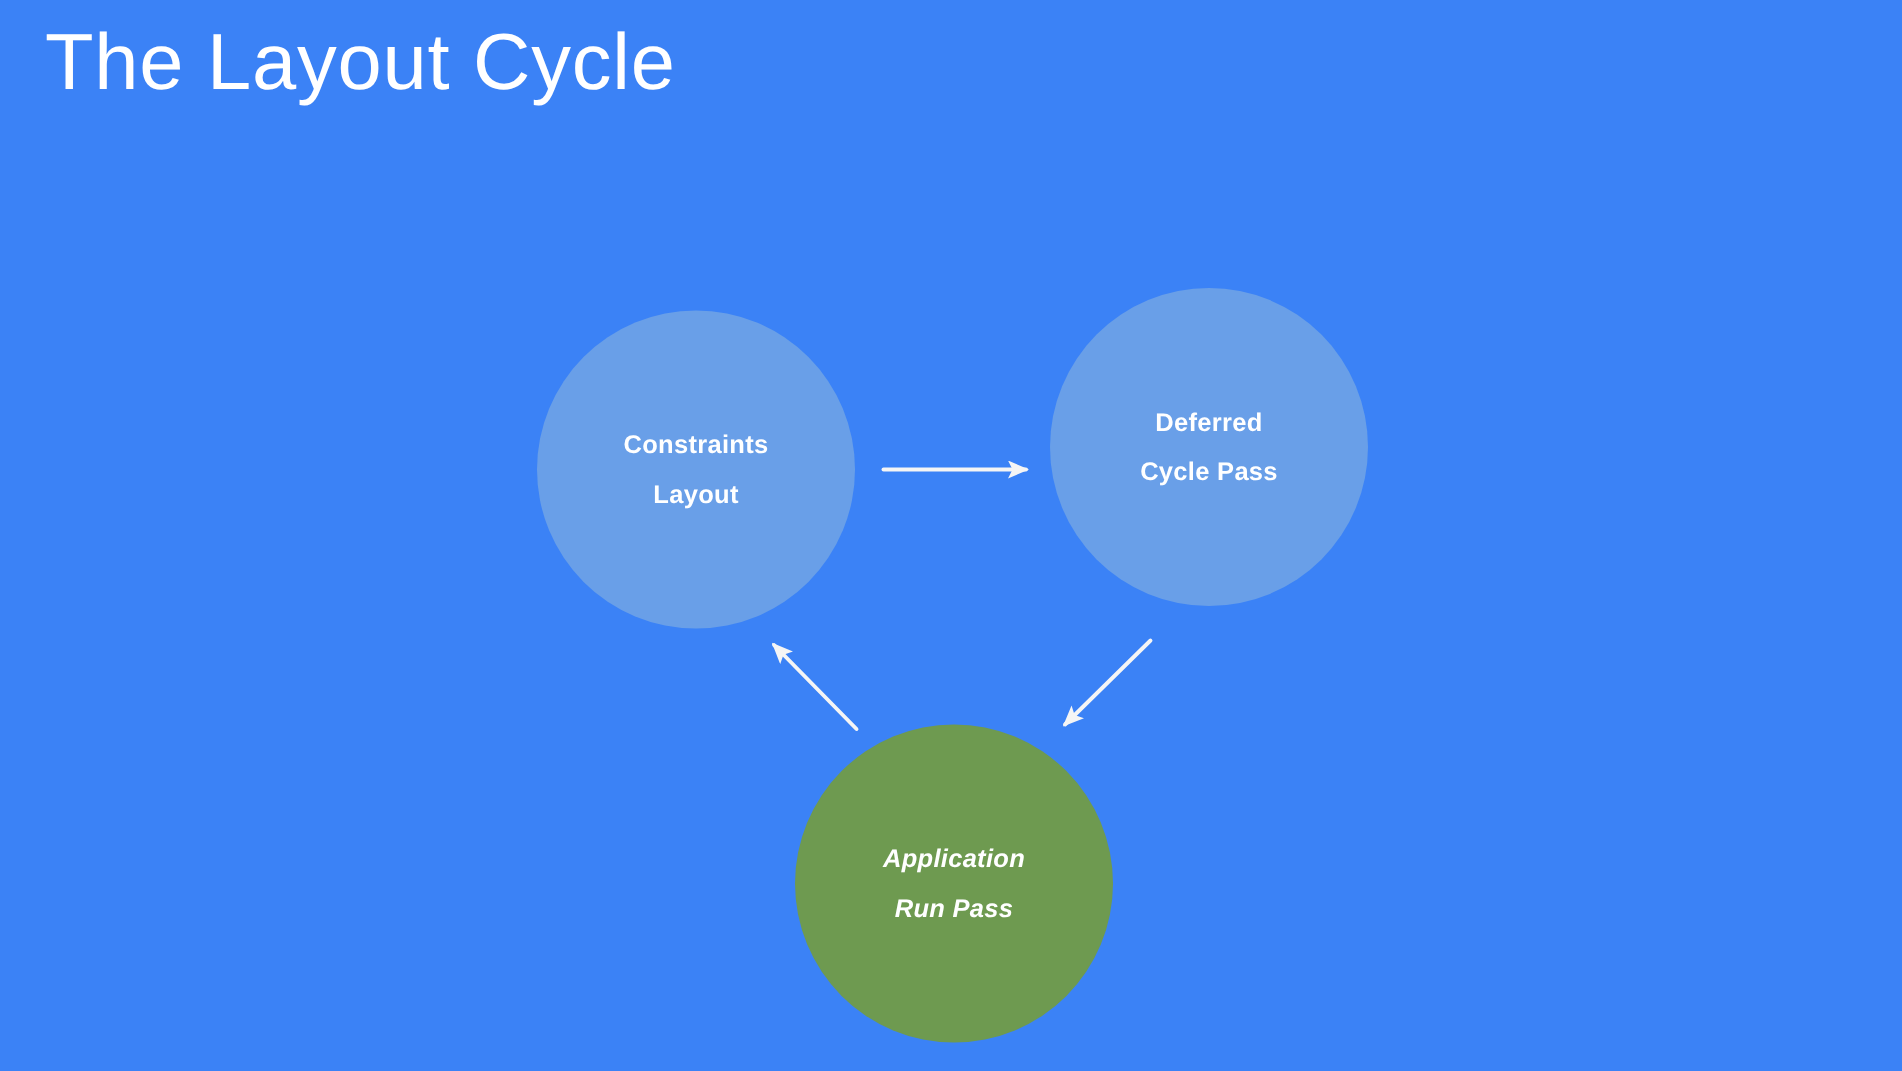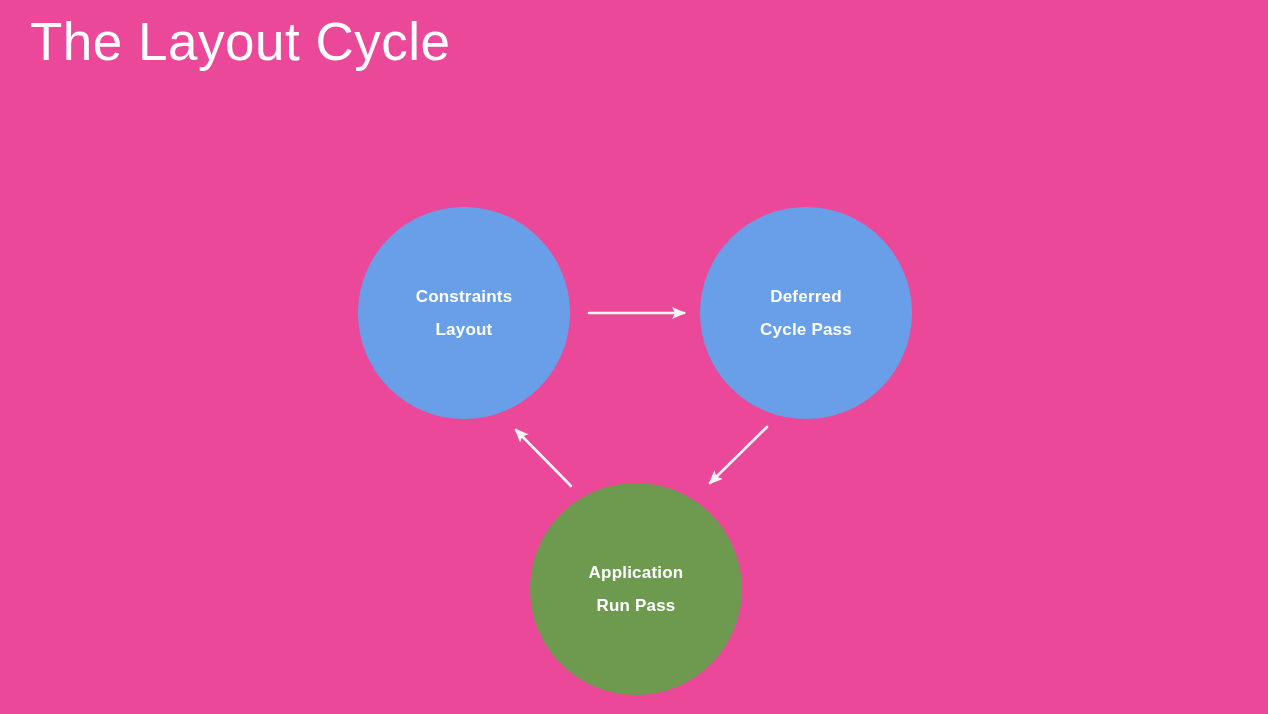--- a/index.html
+++ b/index.html
@@ -4,21 +4,21 @@
 <style>
   html, body {
     margin: 0;
     padding: 0;
     background: #000000;
   }
   .slide {
     position: relative;
     width: 1268px;
     height: 714px;
-    background: #ec4899;
+    background: #3b82f6;
     overflow: hidden;
     font-family: "Liberation Sans", sans-serif;
   }
   .slide-title {
     position: absolute;
     left: 30px;
     top: 10px;
     margin: 0;
     color: #ffffff;
     font-size: 53px;
@@ -39,22 +39,22 @@
     text-align: center;
     color: #ffffff;
     font-size: 17px;
     font-weight: 600;
     line-height: 33px;
     letter-spacing: 0.2px;
   }
   .node-blue { background: #699FE8; }
   .node-green { background: #6E9A50; }
   #node-constraints-change { left: 358px; top: 207px; }
-  #node-deferred-layout-pass { left: 700px; top: 207px; }
-  #node-application-run-loop { left: 530px; top: 483px; }
+  #node-deferred-layout-pass { left: 700px; top: 192px; }
+  #node-application-run-loop { left: 530px; top: 483px; font-style: italic; }
   .arrow-layer {
     position: absolute;
     left: 0;
     top: 0;
     width: 1268px;
     height: 714px;
     pointer-events: none;
   }
 </style>
 </head>

